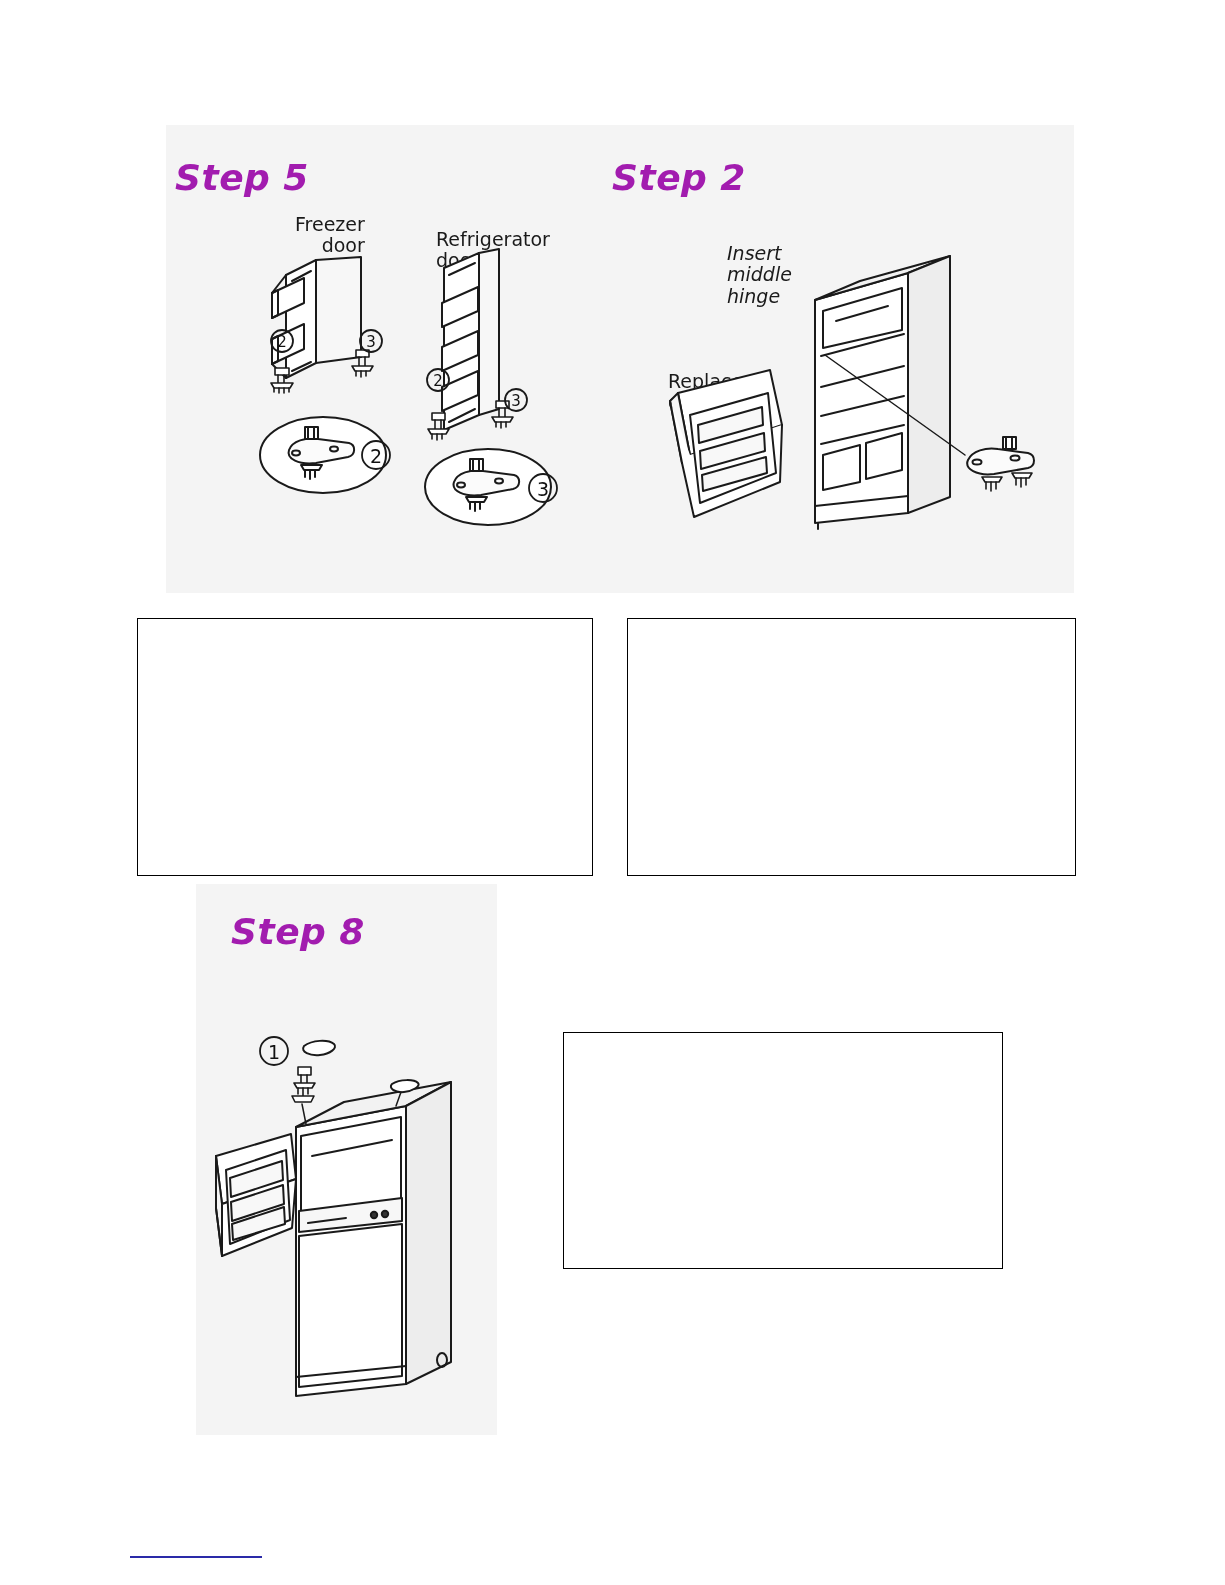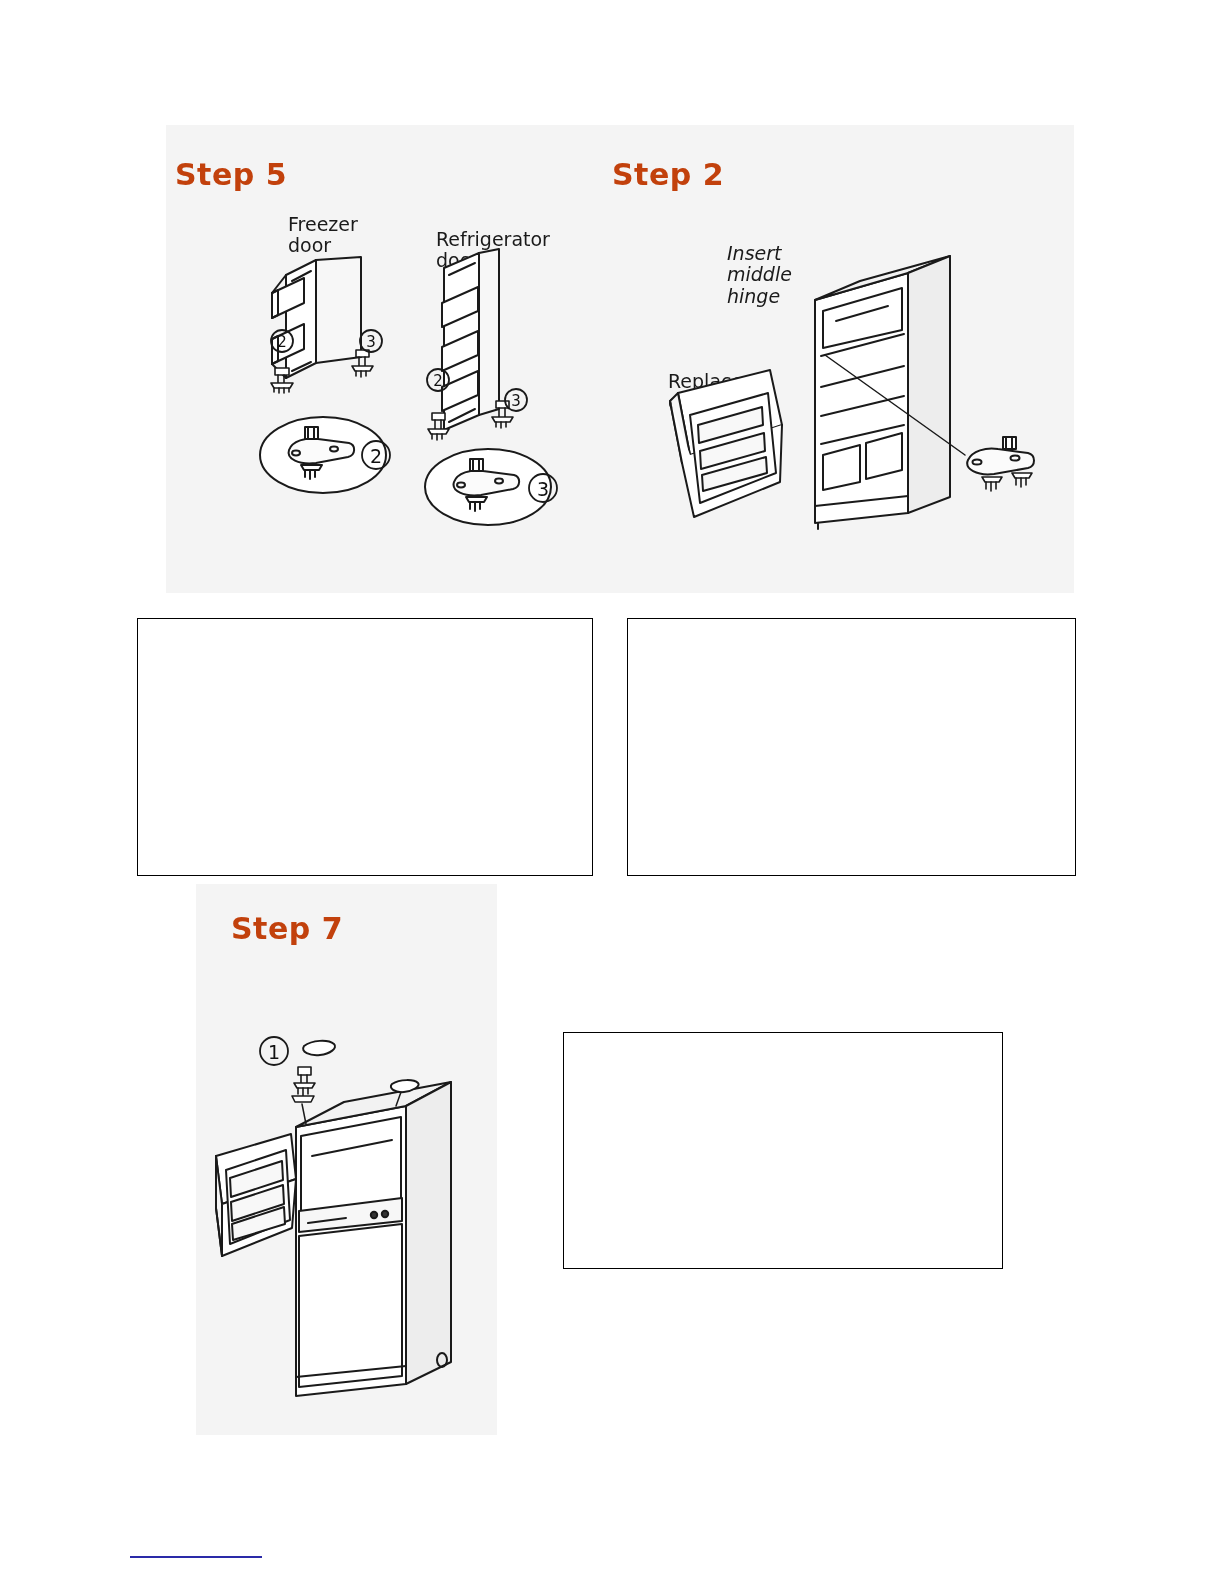--- a/index.html
+++ b/index.html
@@ -35,25 +35,26 @@
   .panel-step7 {
     left: 196px;
     top: 884px;
     width: 301px;
     height: 551px;
   }
 
   .step-title {
     position: absolute;
     font-weight: bold;
-    font-size: 30px;
-    color: #c2410c;
+    font-size: 36px;
+    color: #a21caf;
     letter-spacing: 0.5px;
     font-family: "DejaVu Sans", sans-serif;
     white-space: nowrap;
+    font-style: italic;
   }
   #step5-title { left: 175px; top: 157px; }
   #step6-title { left: 612px; top: 157px; }
   #step7-title { left: 231px; top: 911px; }
 
   
   .box {
     position: absolute;
     border: 1.5px solid #000;
     background: #fff;
@@ -65,21 +66,21 @@
 
   
   .ill-label {
     position: absolute;
     font-size: 19px;
     line-height: 1.12;
     color: #1a1a1a;
     font-family: "DejaVu Sans", sans-serif;
     white-space: pre-line;
   }
-  #lbl-freezer      { left: 288px; top: 214px; }
+  #lbl-freezer      { left: 295px; top: 214px; text-align: right; }
   #lbl-refrigerator { left: 436px; top: 220px; margin-top: 9px; }
   #lbl-insert       { left: 727px; top: 243px; font-style: italic; }
   #lbl-replace      { left: 668px; top: 371px; }
 
   
   .ill {
     position: absolute;
     overflow: visible;
   }
   #ill-step5 { left: 166px; top: 125px; }
@@ -302,21 +303,21 @@
       </g>
 
       <line x1="345" y1="330" x2="205" y2="230" stroke-width="1.5"></line>
     </g>
   </svg>
 
   <div class="box" id="box-left"></div>
   <div class="box" id="box-right"></div>
 
   <div class="panel-gray panel-step7"></div>
-  <div class="step-title" id="step7-title">Step 7</div>
+  <div class="step-title" id="step7-title">Step 8</div>
 
   <svg class="ill" id="ill-step7" width="301" height="551" viewBox="0 0 301 551">
     <g fill="none" stroke="#1a1a1a" stroke-width="2" stroke-linejoin="round" stroke-linecap="round">
 
       <polygon points="100,243 210,222 210,500 100,512" fill="#ffffff"></polygon>
 
       <polygon points="100,243 148,218 255,198 210,222" fill="#f2f2f2"></polygon>
 
       <polygon points="210,222 255,198 255,478 210,500" fill="#ededed"></polygon>
 

